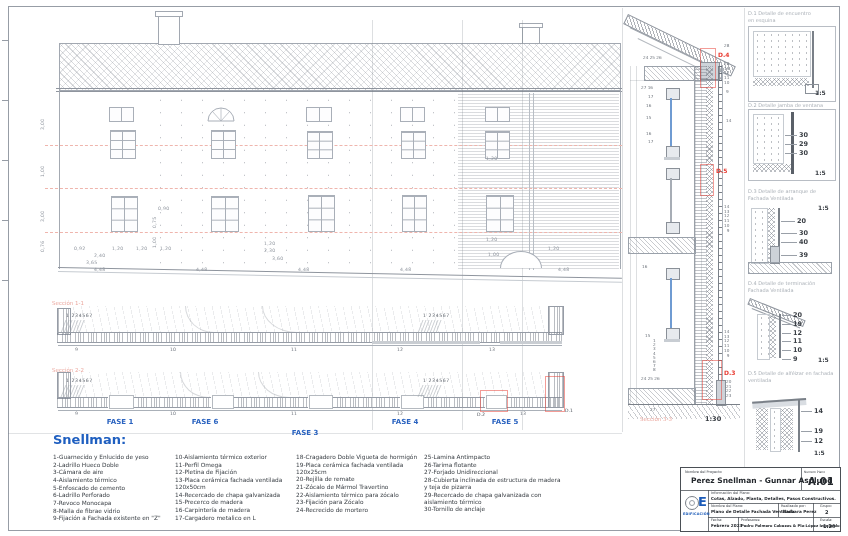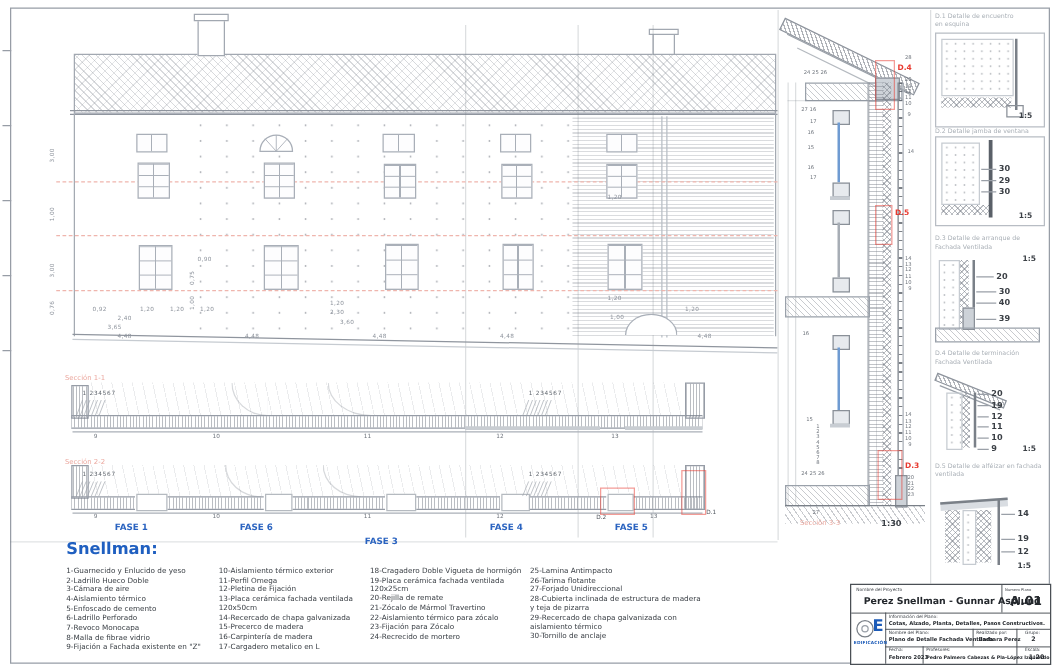--- a/index.html
+++ b/index.html
@@ -238,21 +238,21 @@
     <div class="snum" style="left:170px;top:412px">10</div>
     <div class="snum" style="left:291px;top:412px">11</div>
     <div class="snum" style="left:397px;top:412px">12</div>
     <div class="snum" style="left:520px;top:412px">13</div>
     <div class="redbox" style="left:480px;top:390px;width:26px;height:20px"></div>
     <div class="redbox" style="left:545px;top:376px;width:18px;height:34px"></div>
     <div class="dlab" style="left:477px;top:413px">D.2</div>
     <div class="dlab" style="left:565px;top:409px">D.1</div>
   </div>
 
-  <div class="fase" style="left:83px;top:419px">FASE 1</div>
+  <div class="fase" style="left:98px;top:419px">FASE 1</div>
   <div class="fase" style="left:183px;top:419px">FASE 6</div>
   <div class="fase" style="left:283px;top:430px">FASE 3</div>
   <div class="fase" style="left:383px;top:419px">FASE 4</div>
   <div class="fase" style="left:483px;top:419px">FASE 5</div>
 
   <div>
     <div class="abs roofd" style="left:628px;top:14px;width:118px;height:9px;transform:rotate(26deg);transform-origin:0 0"></div>
     <div class="abs" style="left:630px;top:27px;width:110px;height:0;border-top:1px solid #9aa0a8;transform:rotate(26deg);transform-origin:0 0"></div>
     <div class="abs" style="left:638px;top:38px;width:94px;height:0;border-top:1px solid #b5bac0;transform:rotate(26deg);transform-origin:0 0"></div>
     <div class="abs slabh" style="left:644px;top:66px;width:76px;height:13px"></div>

